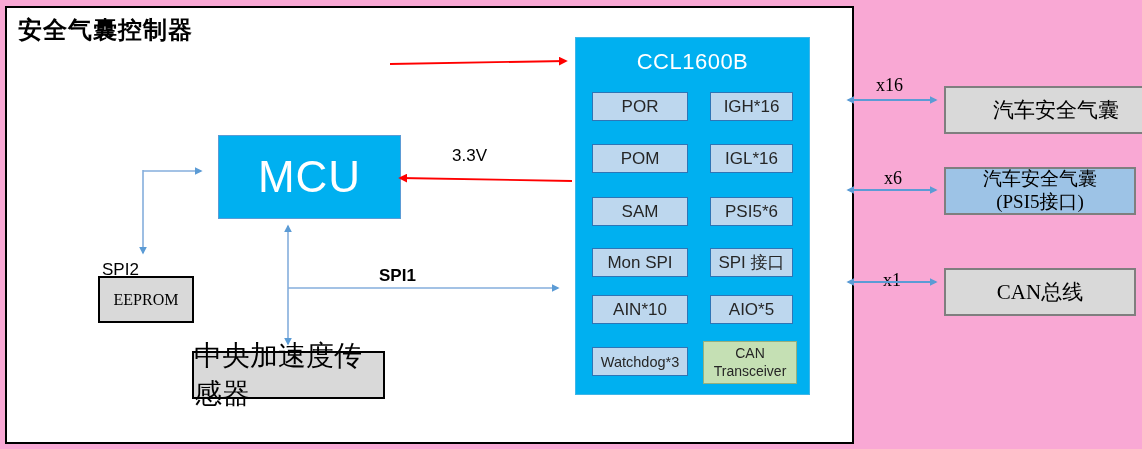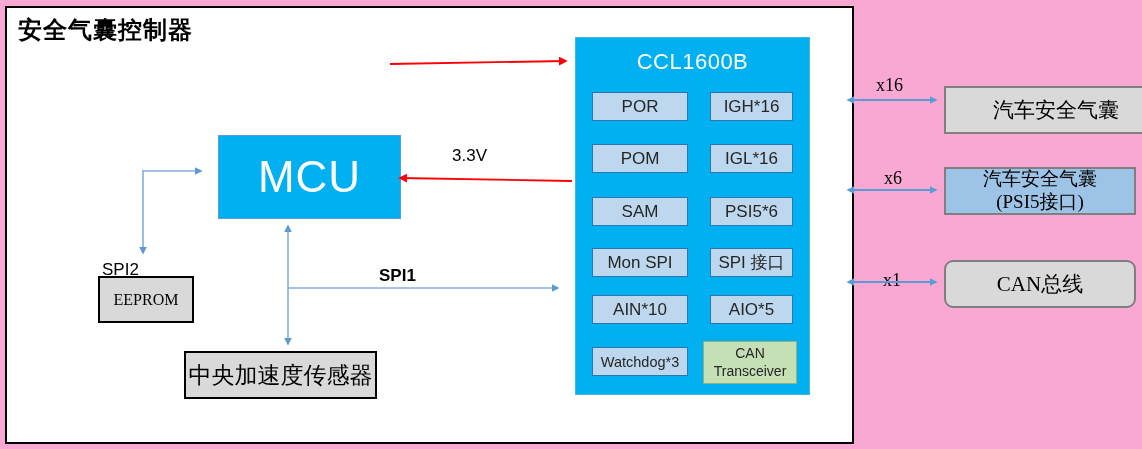--- a/index.html
+++ b/index.html
@@ -18,21 +18,21 @@
 
   
   .mcu-box{left:218px;top:135px;width:181px;height:82px;background:#00B0F0;border:1px solid #5B9BD5;
     display:flex;align-items:center;justify-content:center;text-align:right;}
   .mcu-box .mcu-text{color:#fff;font-size:44px;letter-spacing:1px;}
 
   
   .gray-box{background:#D9D9D9;border:2px solid #000;display:flex;align-items:center;justify-content:center;
     font-family:"Liberation Serif","DejaVu Serif",serif;color:#000;}
   .eeprom-box{left:98px;top:260px;width:92px;height:43px;font-size:16px;margin-top:16px;}
-  .central-sensor-box{left:184px;top:351px;width:189px;height:44px;font-size:23px;}
+  .central-sensor-box{left:192px;top:351px;width:189px;height:44px;font-size:28px;}
 
   
   .ccl-box{left:575px;top:37px;width:233px;height:356px;background:#00B0F0;border:1px solid #3FB6E8;}
   .ccl-title{position:absolute;left:0;top:11px;width:100%;text-align:center;color:#fff;
     font-size:22px;font-weight:normal;letter-spacing:0.5px;}
   .ccl-cell{position:absolute;background:#BDD7EE;border:1px solid #2E75B6;display:flex;
     align-items:center;justify-content:center;color:#262626;font-size:17px;text-align:center;}
   .col-l{left:16px;width:94px;height:27px;}
   .col-r{left:134px;width:81px;height:27px;}
   .row-0{top:54px;} .row-1{top:106px;} .row-2{top:159px;}
@@ -41,21 +41,21 @@
   .cell-can{left:127px;width:92px;height:41px;top:303px;background:#C5E0B4;border:1px solid #94AF7E;
     font-size:14px;line-height:1.25;}
 
   
   .ext-box{left:944px;width:188px;display:flex;align-items:center;justify-content:center;
     font-family:"Liberation Serif","DejaVu Serif",serif;color:#000;text-align:center;}
   .ext-gray{background:#D9D9D9;border:2px solid #7F7F7F;}
   .ext-blue{background:#9DC3E6;border:2px solid #7F7F7F;}
   .ext-airbag{top:86px;height:44px;font-size:21px;padding-left:16px;}
   .ext-accel{top:167px;height:44px;font-size:19px;line-height:1.2;white-space:pre-line;}
-  .ext-can{top:260px;height:44px;font-size:21px;border-radius:9px;}
+  .ext-can{top:268px;height:44px;font-size:21px;}
 
   
   .conn-label{font-size:17px;color:#000;}
   .lbl-spi2{left:102px;top:212px;margin-top:48px;}
   .lbl-spi1{left:379px;top:266px;font-weight:bold;}
   .lbl-v33{left:452px;top:146px;}
   .count-label{font-family:"Liberation Serif","DejaVu Serif",serif;font-size:18px;color:#000;}
   .lbl-x16{left:876px;top:75px;}
   .lbl-x6{left:884px;top:168px;}
   .lbl-x1{left:883px;top:256px;margin-top:14px;}

